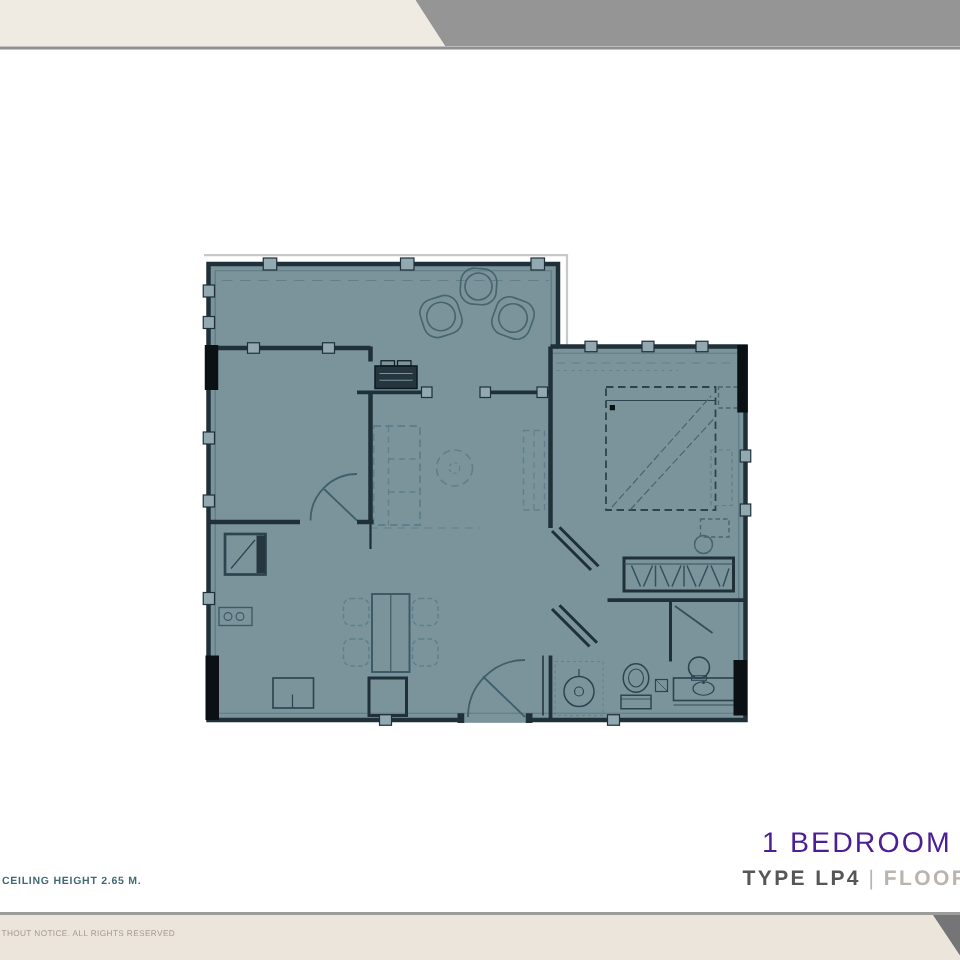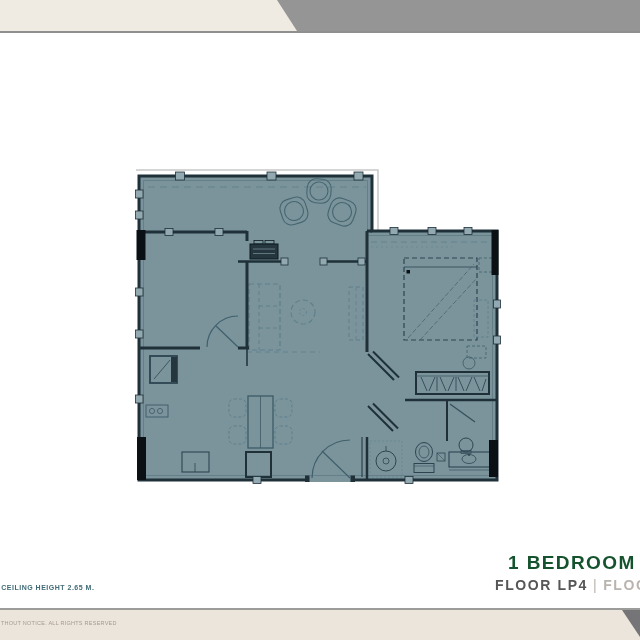--- a/index.html
+++ b/index.html
@@ -9,22 +9,22 @@
   .header{position:absolute;left:0;top:0;width:640px;height:31px;background:#f0ebe2;}
   .header-wedge{position:absolute;left:0;top:0;width:640px;height:31px;background:#959595;
         clip-path:polygon(277px 0,640px 0,640px 31px,297px 31px);}
   .header-rule{position:absolute;left:0;top:31px;width:640px;height:2px;background:#8f8f8f;}
   
   .plan{position:absolute;left:130px;top:164px;width:376px;height:326px;}
   
   .ceiling-note{position:absolute;left:-4px;top:584px;font-size:7px;font-weight:bold;
         letter-spacing:.5px;color:#3f6a76;white-space:nowrap;}
   
-  .unit-title{position:absolute;left:508px;top:552px;font-size:19px;font-weight:bold;
-        letter-spacing:1.4px;color:#14532d;white-space:nowrap;}
+  .unit-title{position:absolute;left:508px;top:552px;font-size:19px;font-weight:normal;
+        letter-spacing:1.4px;color:#4c1d95;white-space:nowrap;}
   .unit-subtitle{position:absolute;left:495px;top:577px;font-size:14px;font-weight:bold;
         letter-spacing:1.6px;color:#565658;white-space:nowrap;}
   .unit-subtitle .sep{font-weight:400;color:#b9b4ae;margin:0 5px;}
   .unit-subtitle .plan-label{color:#b9b4ae;}
   
   .footer{position:absolute;left:0;top:608px;width:640px;height:32px;background:#ece5dc;
         border-top:2px solid #9c9c9a;box-sizing:border-box;}
   .rights{position:absolute;left:1px;top:10px;font-size:5.5px;letter-spacing:.25px;
         color:#a49b93;white-space:nowrap;}
   .footer-wedge{position:absolute;right:0;top:0;width:640px;height:30px;background:#757578;
@@ -183,21 +183,21 @@
       <rect x="493.5" y="336" width="7" height="8"></rect>
       <rect x="253" y="476.5" width="8" height="7"></rect>
       <rect x="405" y="476.5" width="8" height="7"></rect>
     </g>
   </svg>
 
   <div class="ceiling-note">- CEILING HEIGHT 2.65 M.</div>
 
   <div class="unit-title">1 BEDROOM</div>
   <div class="unit-subtitle">
-    <span class="type">FLOOR LP4</span><span class="sep">|</span><span class="plan-label">FLOOR PLAN</span>
+    <span class="type">TYPE LP4</span><span class="sep">|</span><span class="plan-label">FLOOR PLAN</span>
   </div>
 
   <div class="footer">
     <div class="rights">THOUT NOTICE. ALL RIGHTS RESERVED</div>
     <div class="footer-wedge"></div>
   </div>
 
 </div>
 
 </body></html>

